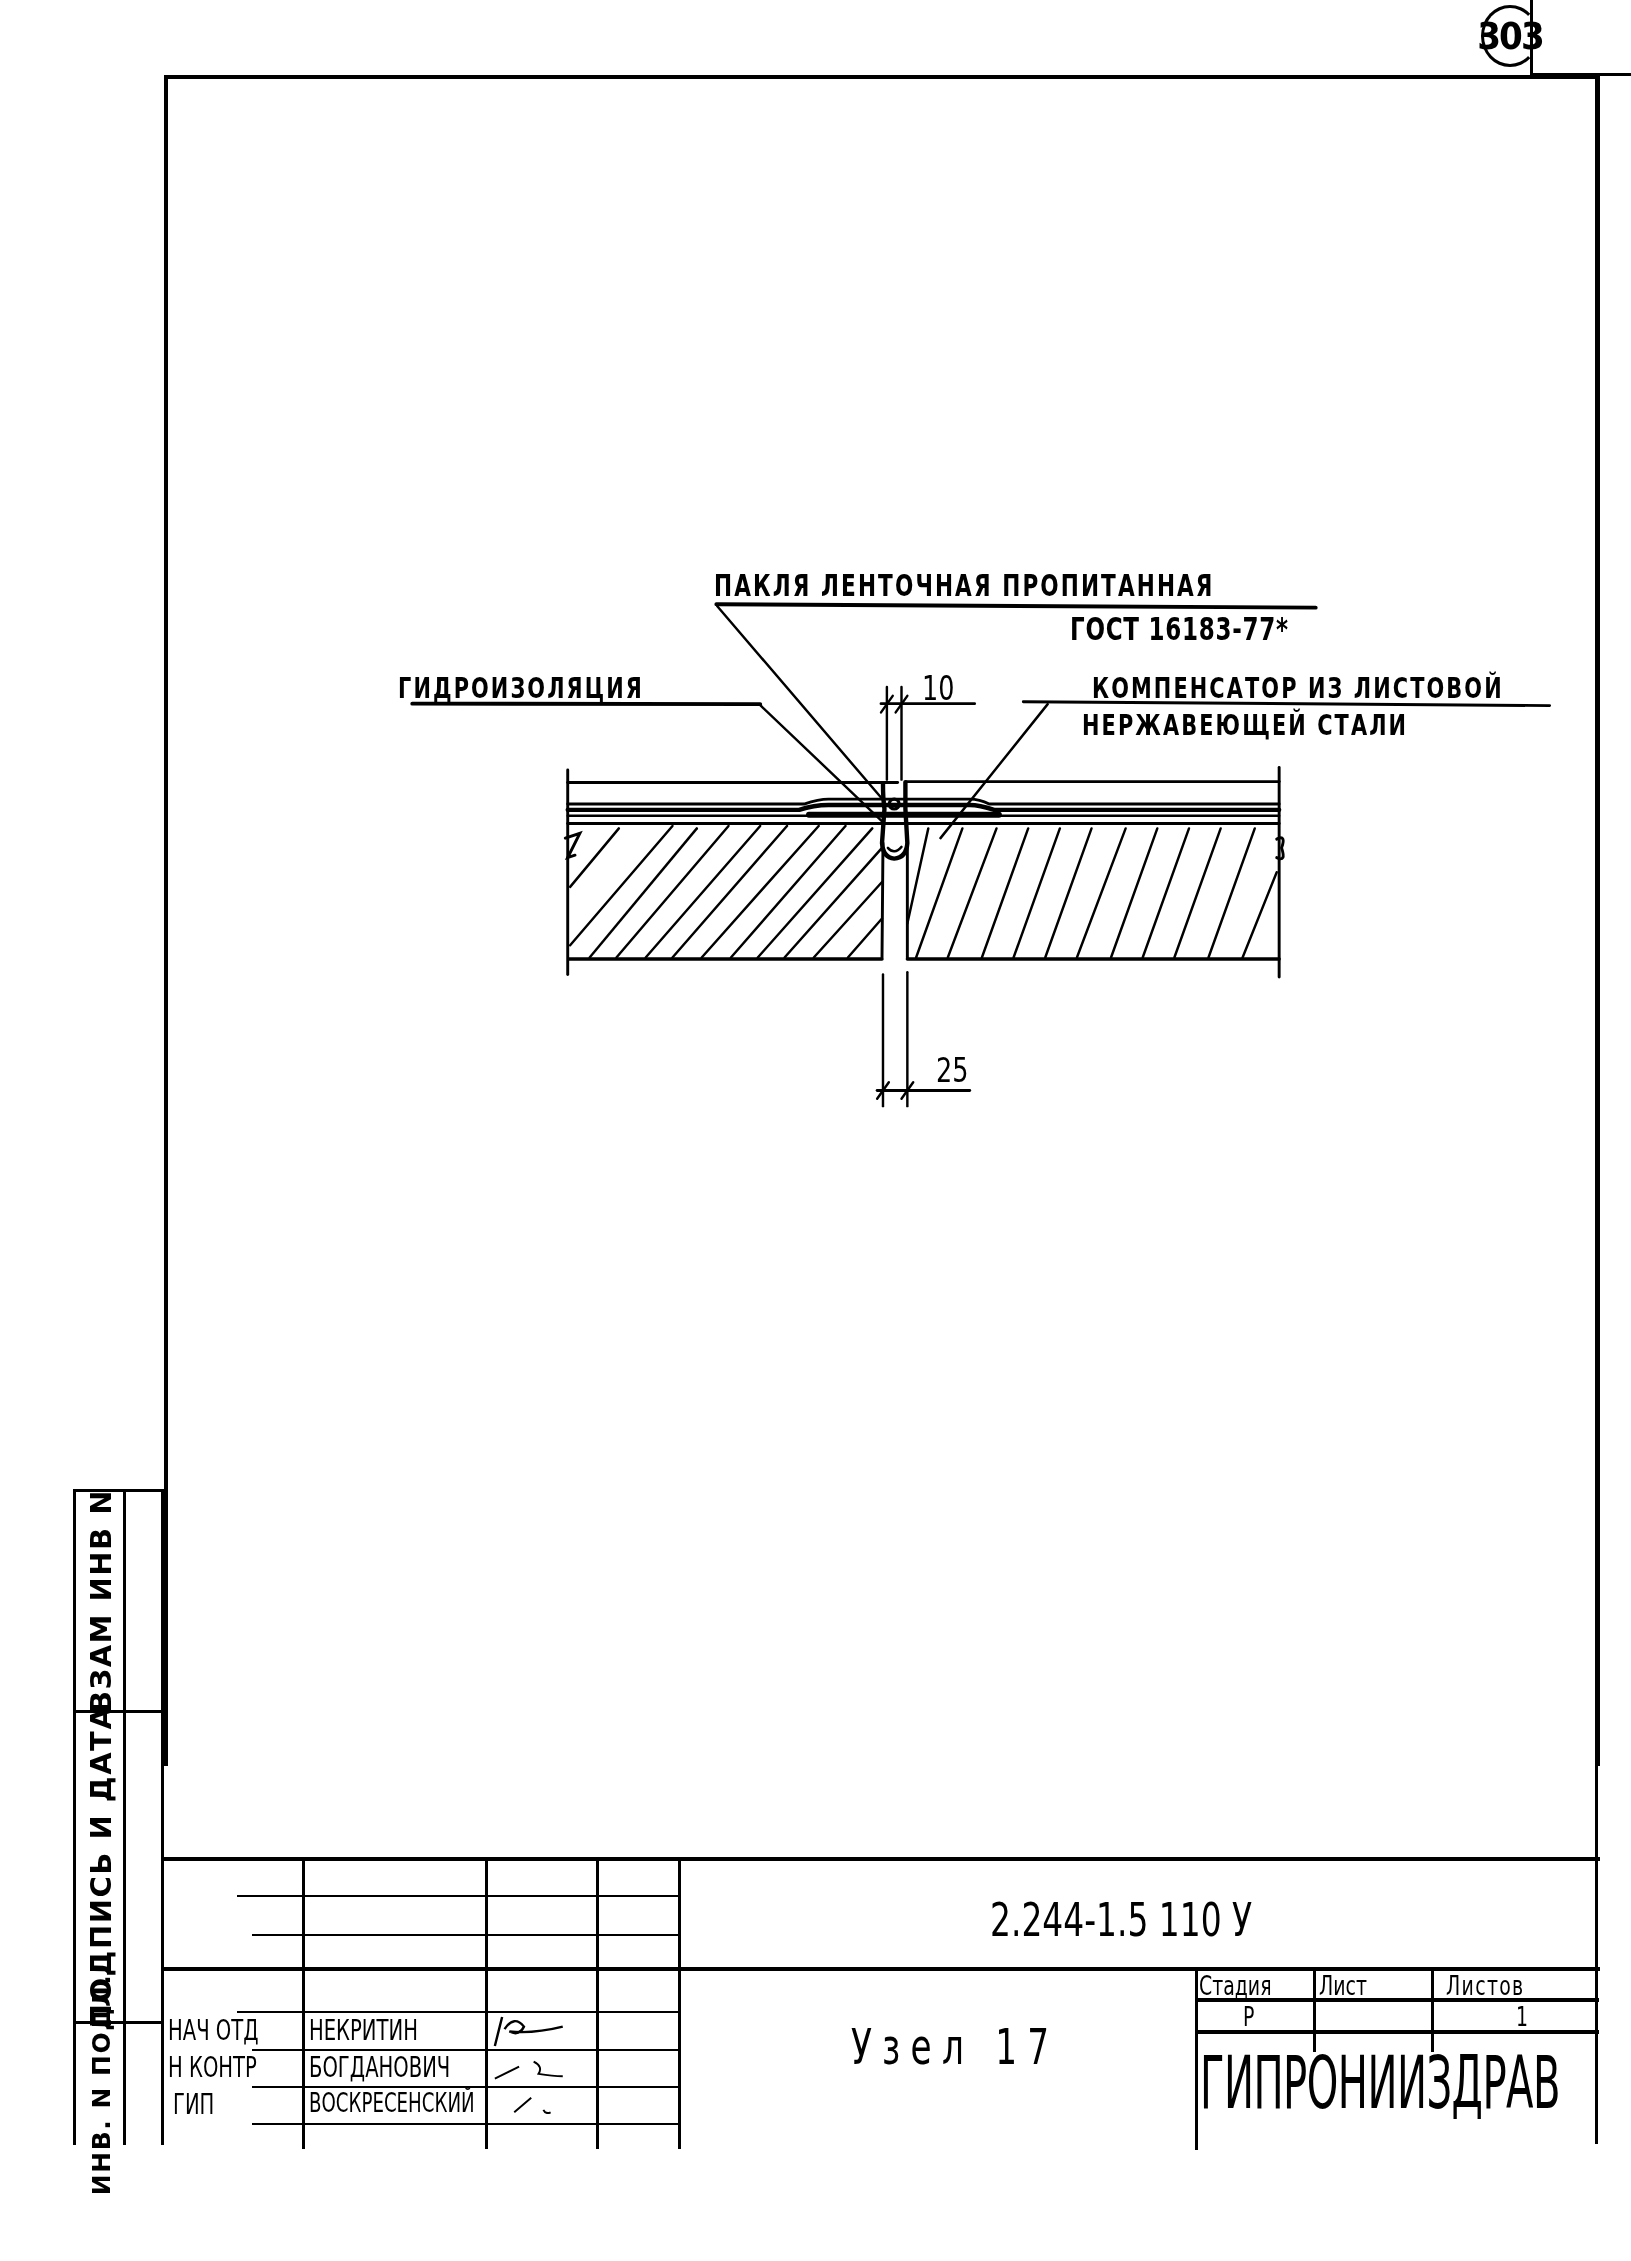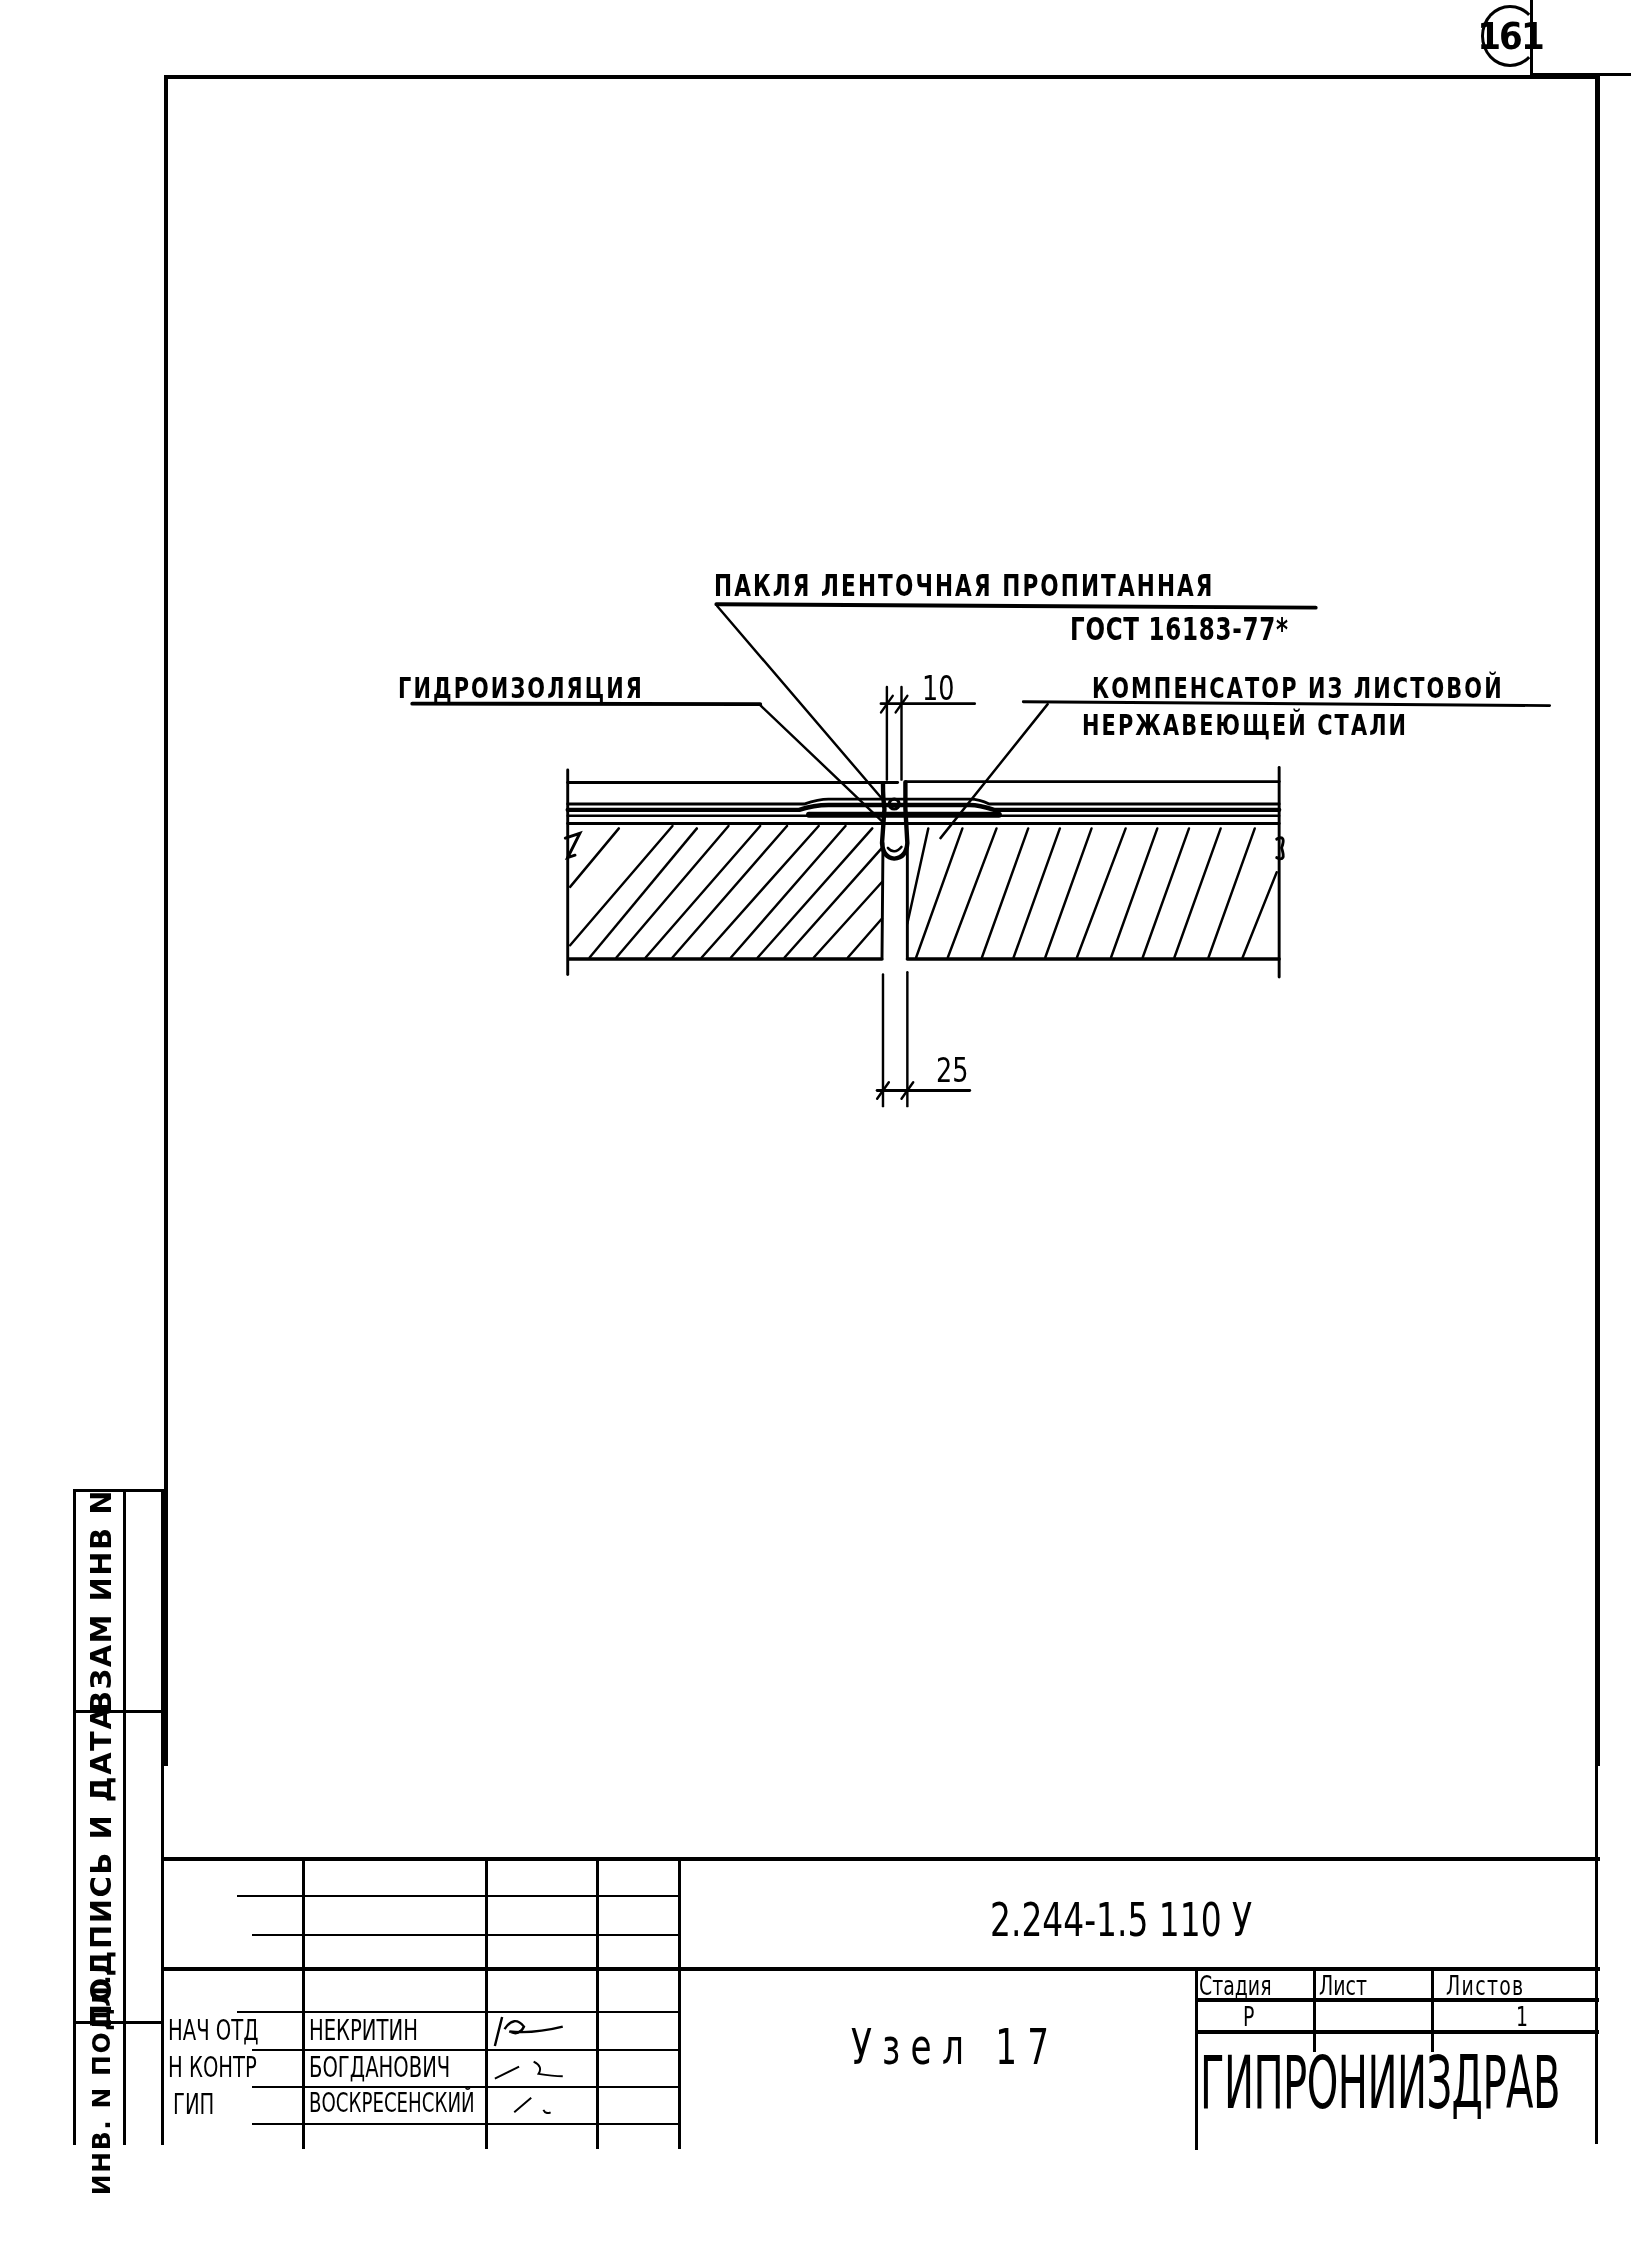--- a/index.html
+++ b/index.html
@@ -21,21 +21,21 @@
   .vline { position: absolute; width: 0; border-left: 3.4px solid #000; }
   .thin { border-top-width: 2.4px; }
   .cell-text { position: absolute; white-space: nowrap; font-family: "DejaVu Sans", sans-serif; transform: scaleX(0.7); transform-origin: left top; }
   .sig { position: absolute; }
 </style>
 </head>
 <body>
 
 <div class="abs" style="left:1530px;top:0;width:0;height:75px;border-left:3.4px solid #000;"></div>
 <div class="abs" style="left:1530px;top:73px;width:101px;height:0;border-top:3.4px solid #000;"></div>
-<div class="sheet-num">161</div>
+<div class="sheet-num">303</div>
 
 <div class="frame"></div>
 
 <svg class="abs" style="left:0;top:0;" width="1631" height="2261" viewBox="0 0 3347 4640">
   <g stroke="#000" fill="none" stroke-linecap="round">
 
     <line x1="1470" y1="1240" x2="2700" y2="1247" stroke-width="8"></line>
     <line x1="846" y1="1444" x2="1560" y2="1445" stroke-width="8"></line>
     <line x1="2100" y1="1440" x2="3180" y2="1448" stroke-width="6"></line>
 

